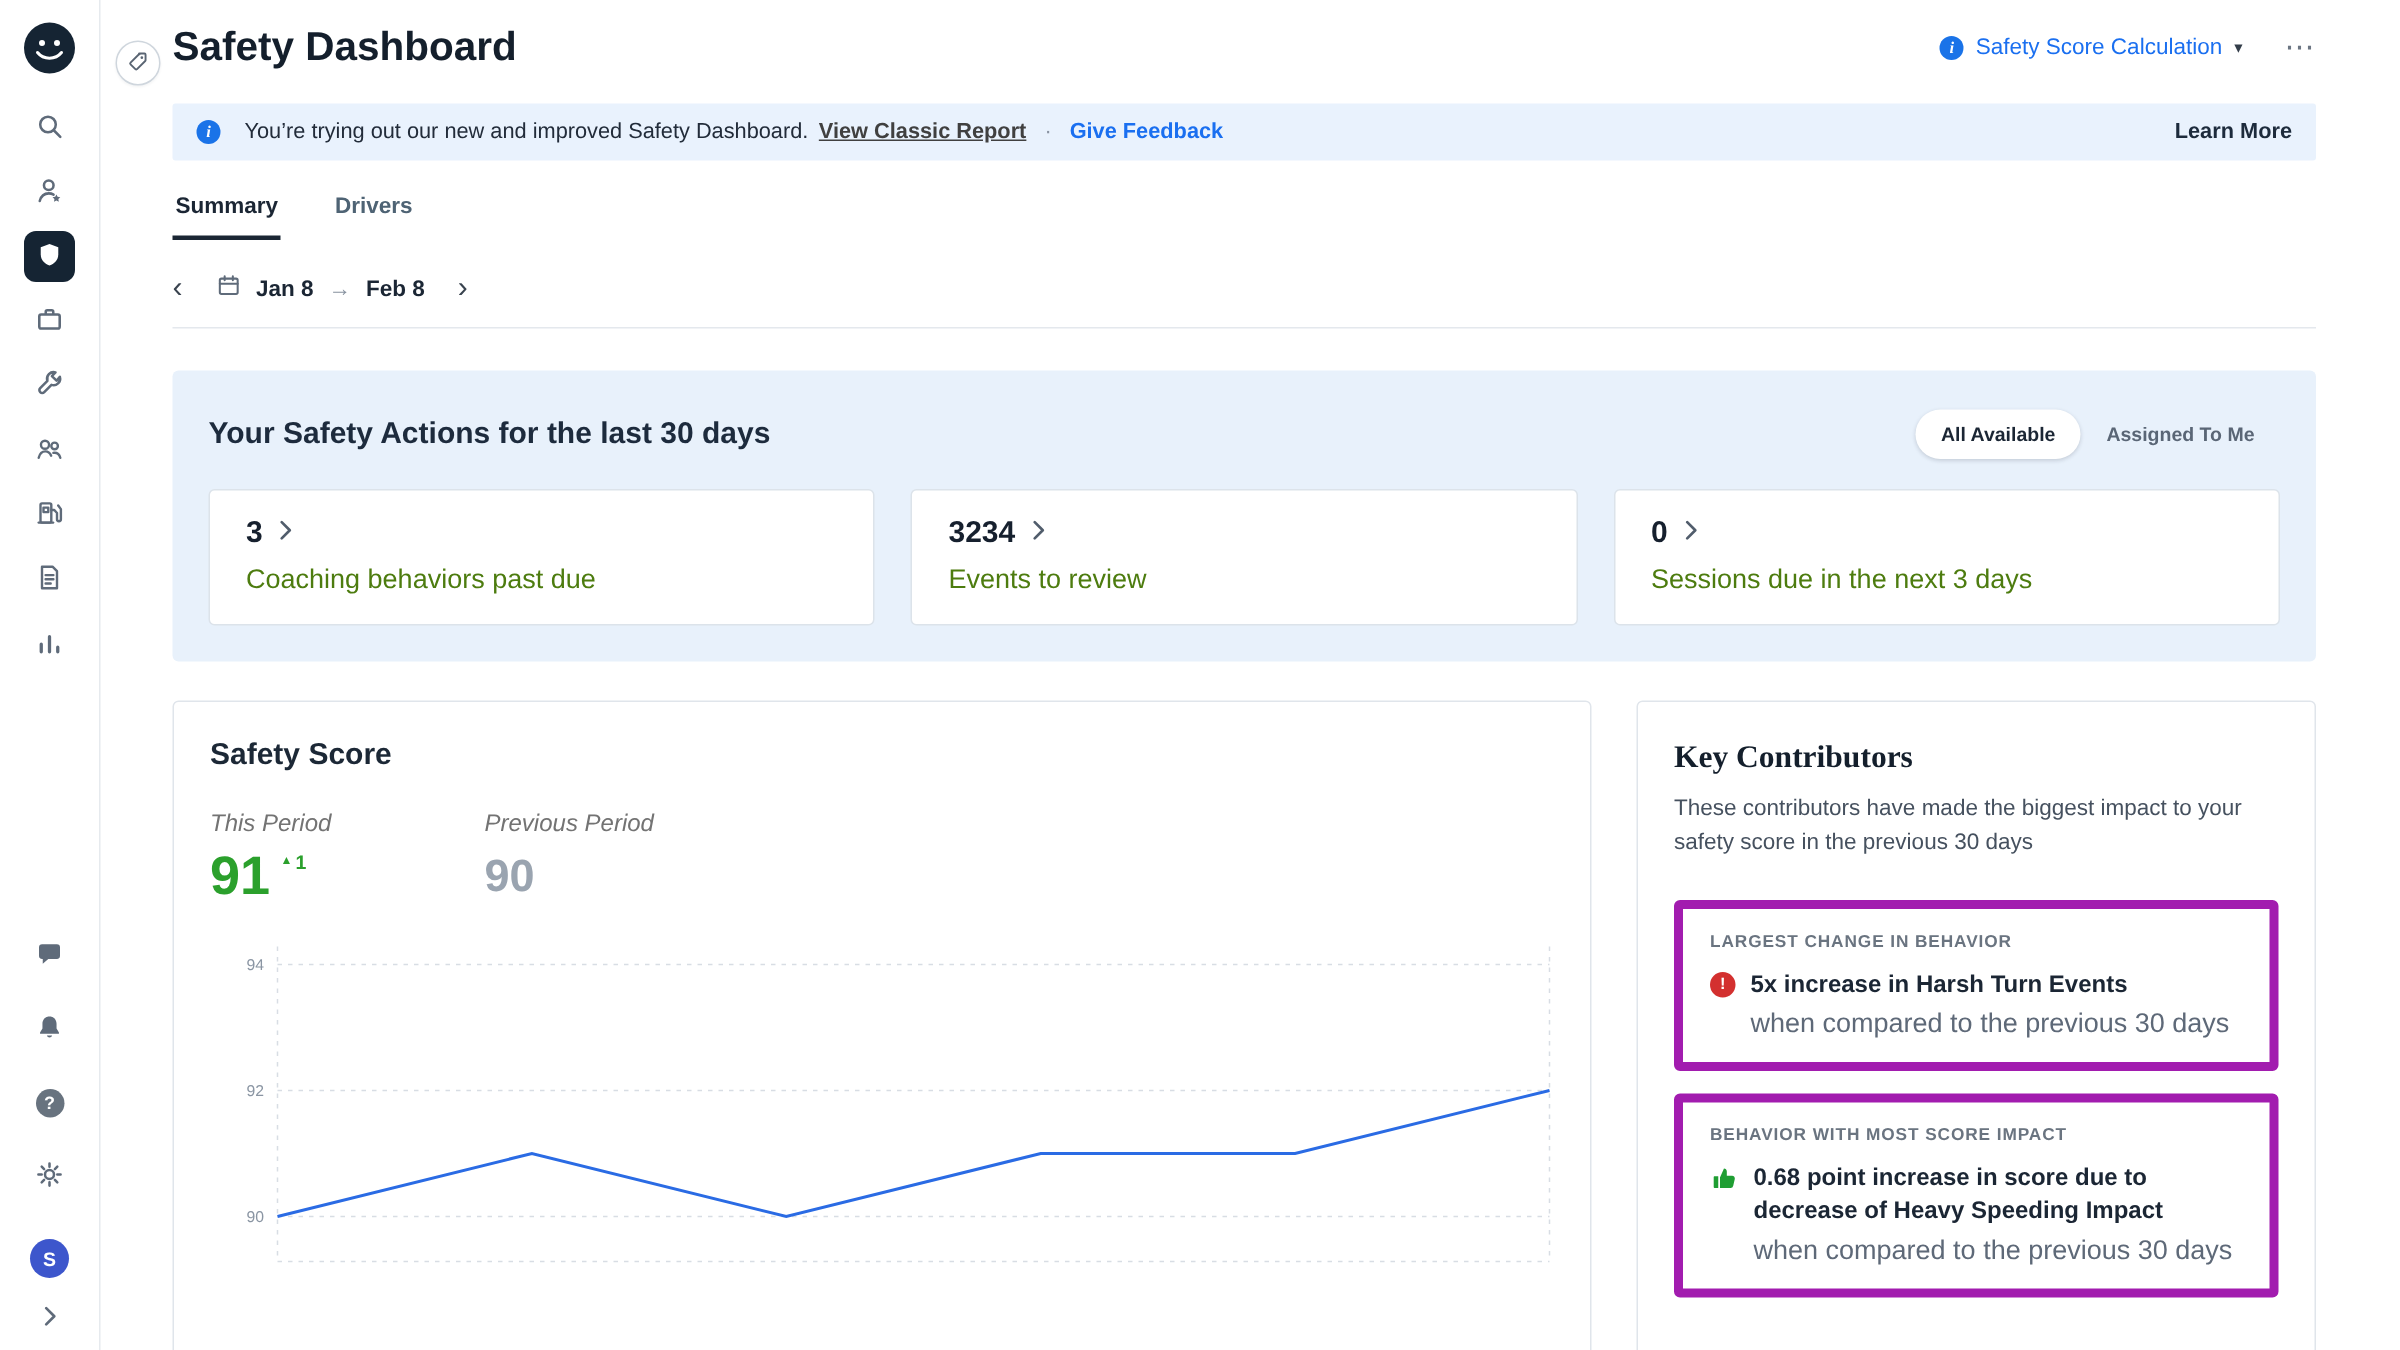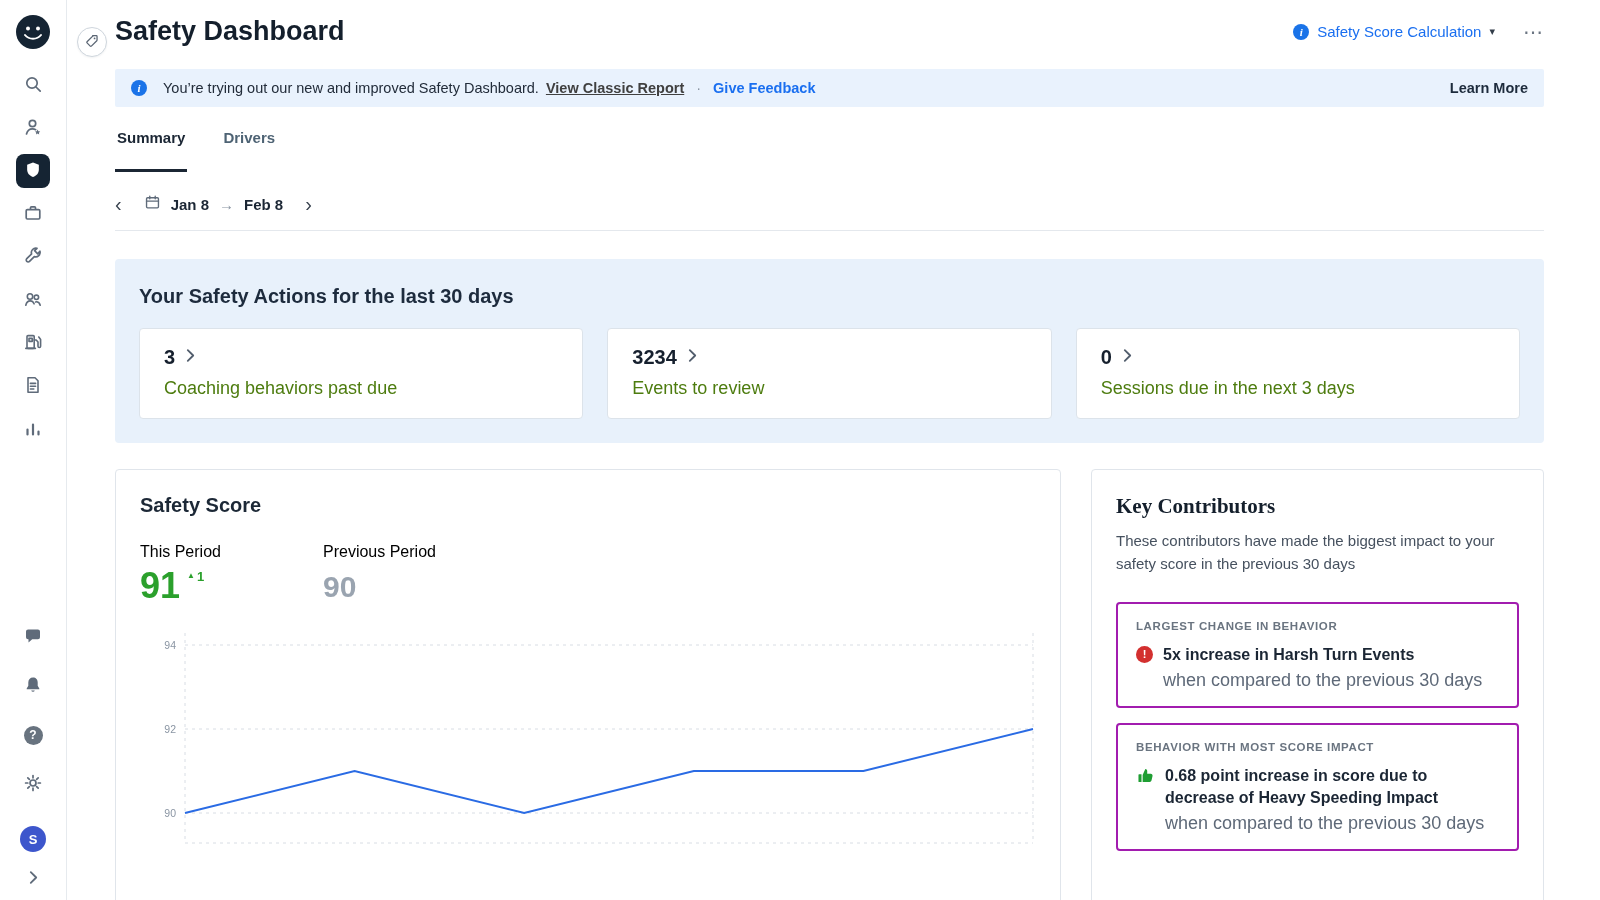--- a/index.html
+++ b/index.html
@@ -42,21 +42,21 @@
 
   .banner { margin:22px 56px 0 48px; height:38px; background:#e9f2fd; display:flex;
     align-items:center; padding:0 16px; font-size:14.5px; color:#222c3a; border-radius:2px; }
   .banner .banner-msg { margin-left:16px; }
   .banner .classic { margin-left:7px; font-weight:700; text-decoration:underline; color:#404040; cursor:pointer; }
   .banner .dot { margin:0 12px; color:#8a94a2; }
   .banner .feedback { color:#1a6ff0; font-weight:600; cursor:pointer; }
   .banner .learn { margin-left:auto; font-weight:700; color:#1d2b3c; cursor:pointer; }
 
   .tabs { margin:14px 56px 0 48px; display:flex; gap:34px; }
-  .tab { padding:8px 2px 23px; font-size:15px; font-weight:600; color:#4e6374; cursor:pointer; }
+  .tab { padding:8px 2px 11px; font-size:15px; font-weight:600; color:#4e6374; cursor:pointer; }
   .tab.active { color:#1b2634; border-bottom:3px solid #1b2634; }
 
   .date-row { margin:12px 56px 0 48px; height:40px; display:flex; align-items:center; gap:22px; }
   .chev { background:none; border:none; font-size:20px; color:#39434f; cursor:pointer; line-height:1; }
   .date-display { display:flex; align-items:center; gap:10px; font-size:15px; font-weight:600;
     color:#1b2634; cursor:pointer; }
   .date-display .arrow { color:#8893a0; font-weight:400; }
   .divider { margin:6px 56px 0 48px; border-top:1px solid #e4e8ed; }
 
   .actions-panel { margin:28px 56px 0 48px; background:#e8f1fb; border-radius:4px; padding:26px 24px 24px; }
@@ -73,37 +73,37 @@
   .val-row { display:flex; align-items:center; gap:11px; }
   .val { font-size:20px; font-weight:700; color:#16202e; }
   .lbl { margin-top:9px; font-size:18px; color:#4d7c0f; }
 
   .content-row { margin:26px 56px 0 48px; display:flex; gap:30px; align-items:flex-start; }
   .score-card { flex:1; background:#fff; border:1px solid #e0e5eb; border-radius:4px;
     padding:24px; height:470px; }
   .score-card h2 { font-size:20px; font-weight:600; color:#1c2836; }
   .periods { display:flex; margin-top:26px; }
   .period:first-child { width:183px; }
-  .plabel { font-size:16px; color:#000000; }
+  .plabel { font-size:16px; color:#737373;font-style:italic; }
   .pval.green { margin-top:4px; color:#2ba02c; font-size:36px; font-weight:700;
     display:flex; align-items:flex-start; gap:7px; }
   .delta { display:inline-flex; gap:2px; color:#2ba02c; font-size:13px; font-weight:700; margin-top:4px; }
   .delta .tri { font-size:8px; line-height:1.8; }
   .pval.gray { margin-top:9px; color:#9aa4b0; font-size:30px; font-weight:700; }
   .chart { margin-top:24px; }
   .grid { stroke:#d8dde4; stroke-width:1; stroke-dasharray:3 4; }
   .tick { fill:#8a95a3; font-size:10.5px; text-anchor:end;
     font-family:"Liberation Sans","DejaVu Sans",sans-serif; }
   .score-line { fill:none; stroke:#2a6be4; stroke-width:2; }
 
   .contrib-card { width:455px; background:#fff; border:1px solid #e0e5eb; border-radius:4px;
     padding:24px; height:470px; }
   .contrib-card h2 { font-size:21px; font-weight:700; color:#141f2c;font-family:Liberation Serif, serif; }
   .sub { margin-top:10px; font-size:15px; color:#46515f; line-height:1.55; max-width:407px; }
-  .contrib-box { margin-top:15px; border:2px solid #a21caf; border-radius:4px; padding:16px 18px 15px; }
+  .contrib-box { margin-top:15px; border:6px solid #a21caf; border-radius:4px; padding:16px 18px 15px; }
   .sub + .contrib-box { margin-top:26px; }
   .cat { font-size:11.5px; font-weight:600; letter-spacing:.6px; color:#6a7480; }
   .crow { display:flex; gap:10px; margin-top:12px; align-items:flex-start; }
   .alert-badge { width:17px; height:17px; border-radius:50%; background:#d3302f; color:#fff;
     font-size:11px; font-weight:700; display:flex; align-items:center; justify-content:center;
     flex:none; margin-top:2px; }
   .thumb { flex:none; margin-top:1px; }
   .headline { font-size:16px; font-weight:700; color:#1b2634; line-height:1.35; }
   .caption { margin-top:5px; font-size:18px; color:#5e6978; }
 </style>
@@ -254,20 +254,24 @@
         <span class="arrow">→</span>
         <span>Feb 8</span>
       </div>
       <button class="chev">›</button>
     </div>
     <div class="divider"></div>
 
     <section class="actions-panel">
       <div class="panel-head">
         <h2>Your Safety Actions for the last 30 days</h2>
+        <div class="toggle">
+          <button class="opt selected">All Available</button>
+          <button class="opt">Assigned To Me</button>
+        </div>
       </div>
       <div class="action-cards">
         <div class="action-card">
           <div class="val-row">
             <span class="val">3</span>
             <span><svg viewBox="0 0 10 16" width="9" height="15" fill="none" stroke="#515d6c" stroke-width="2" stroke-linecap="round" stroke-linejoin="round">
                   <path d="M2 2l6 6-6 6"></path>
                 </svg></span>
           </div>
           <div class="lbl">Coaching behaviors past due</div>

